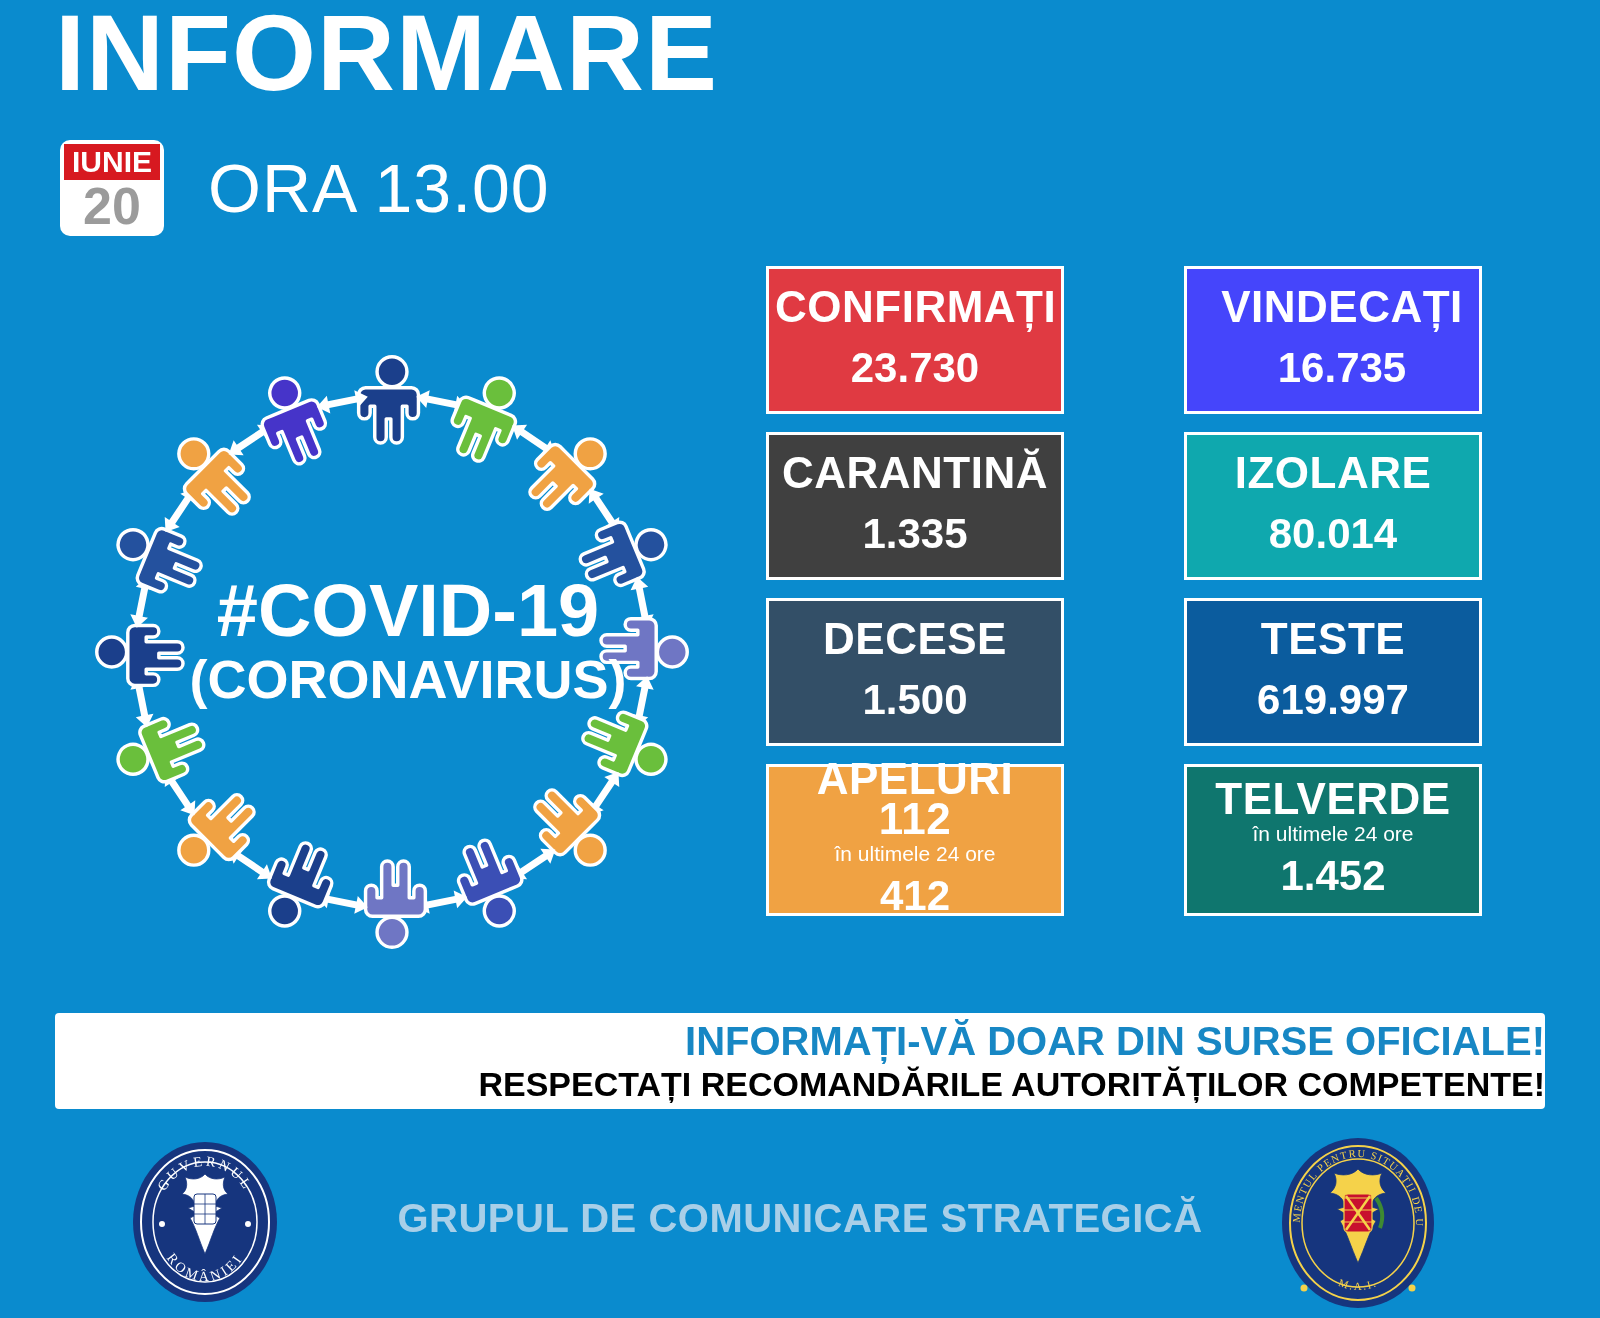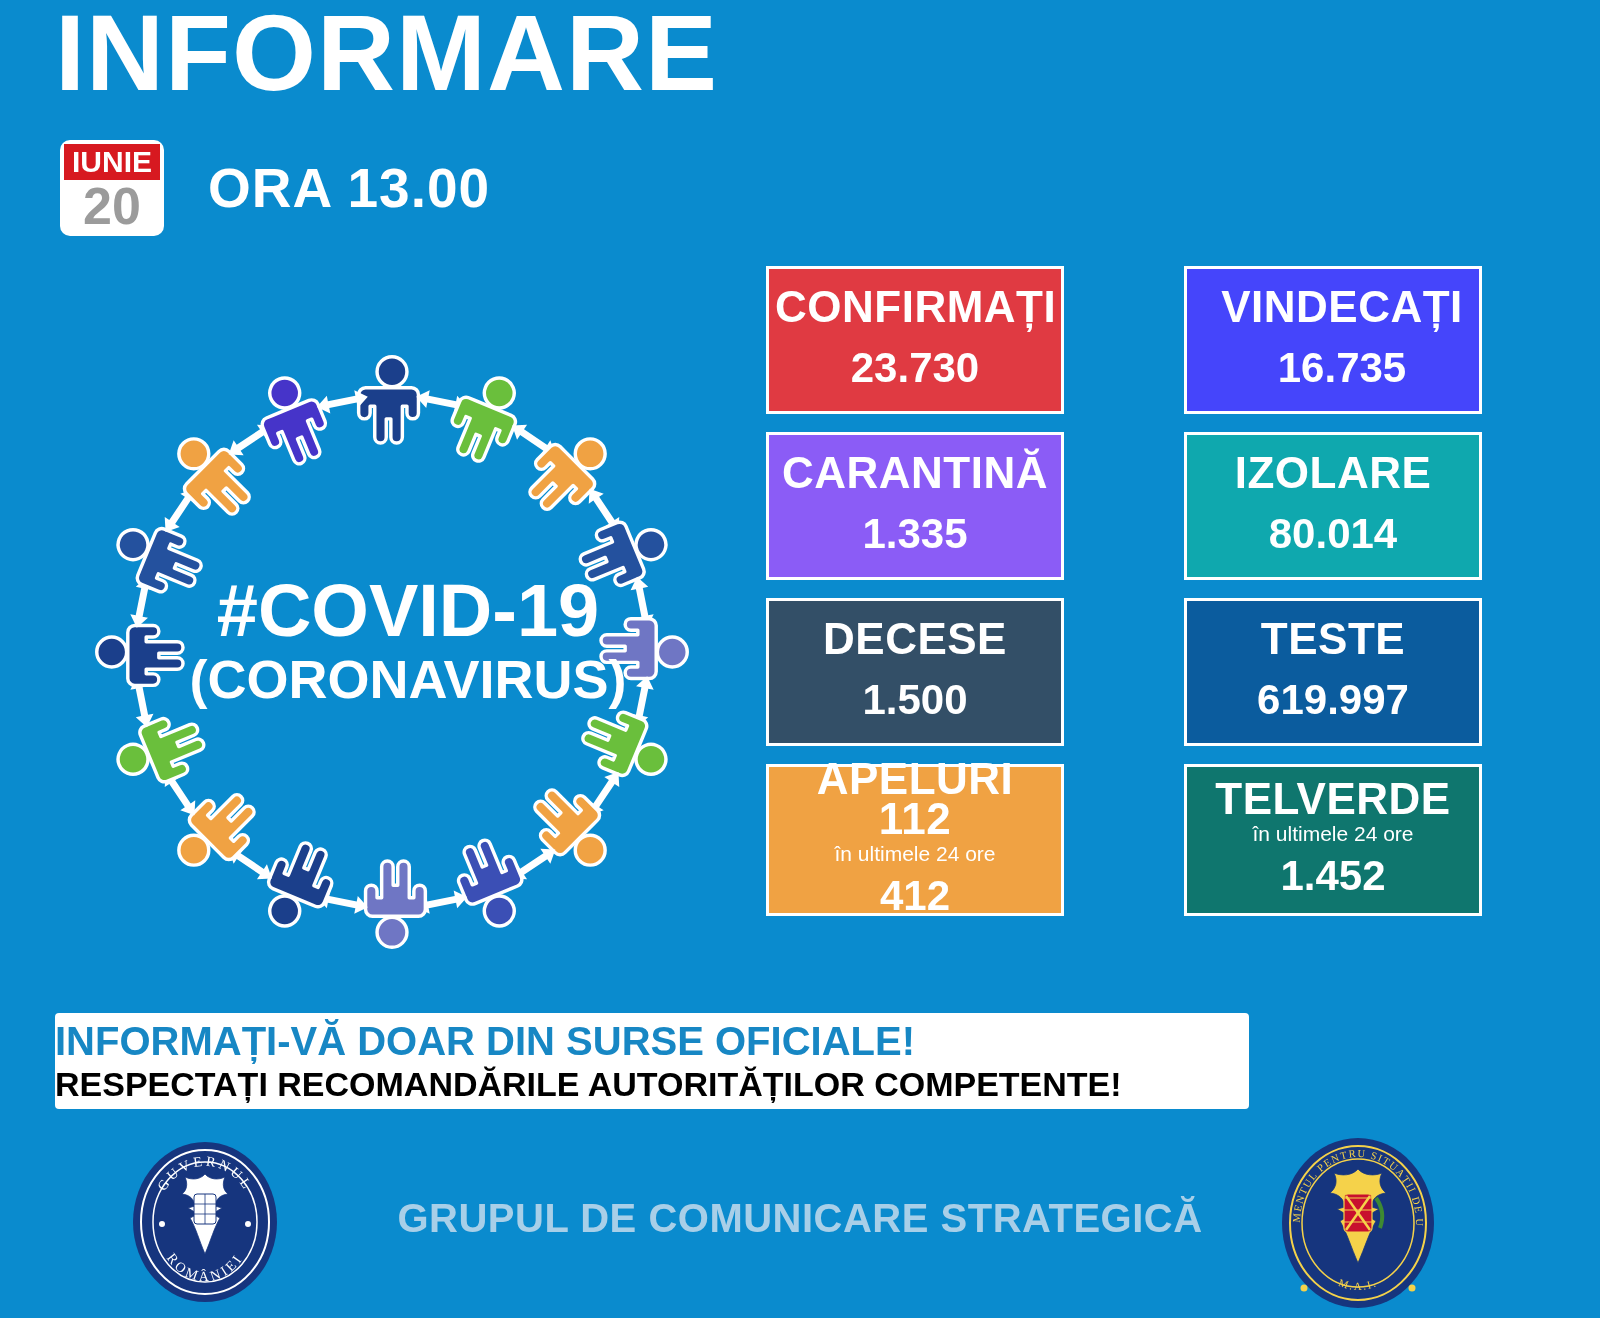--- a/index.html
+++ b/index.html
@@ -27,21 +27,21 @@
   .cal-top{
     background:#d71920;color:#ffffff;font-size:30px;font-weight:bold;
     text-align:center;line-height:36px;height:36px;letter-spacing:0px;
     font-family:"Liberation Sans Narrow","Liberation Sans",sans-serif;
   }
   .cal-day{
     color:#9b9b9b;font-size:52px;font-weight:bold;text-align:center;
     line-height:52px;flex:1;display:flex;align-items:center;justify-content:center;
   }
   .hour{
-    margin-left:44px;font-size:55px;font-weight:bold;color:#ffffff;letter-spacing:1px;
+    margin-left:44px;font-size:68px;font-weight:normal;color:#ffffff;letter-spacing:1px;
   }
 
   
   .circlewrap{position:absolute;left:62px;top:322px;width:660px;height:660px;}
   .circlewrap svg{display:block;}
   .covid-text{
     position:absolute;left:16px;top:250px;width:660px;text-align:center;
     color:#ffffff;pointer-events:none;
   }
   .covid-1{font-size:74px;font-weight:bold;line-height:78px;letter-spacing:0px;}
@@ -58,23 +58,23 @@
   }
   .card.tall{height:152px;}
   .card.std{height:148px;}
   .card-label{font-size:44px;font-weight:bold;letter-spacing:0.5px;line-height:40px;}
   .card-sub{font-size:21px;font-weight:normal;line-height:26px;margin-top:2px;}
   .card-value{font-size:42px;font-weight:bold;line-height:46px;margin-top:18px;}
   .card.tall .card-value{margin-top:6px;}
 
   
   .notice{
-    position:absolute;left:55px;top:1013px;width:1194px;height:96px;
+    position:absolute;left:55px;top:1013px;width:1490px;height:96px;
     background:#ffffff;border-radius:4px;
-    display:flex;flex-direction:column;align-items:flex-start;justify-content:center;
+    display:flex;flex-direction:column;align-items:flex-end;justify-content:center;
   }
   .notice-1{color:#1787c4;font-size:40px;font-weight:bold;line-height:46px;letter-spacing:0px;}
   .notice-2{color:#1787c4;font-size:34px;font-weight:bold;line-height:40px;}
 
   
   .footer{position:absolute;left:0;top:1128px;width:1600px;height:190px;}
   .seal-left{position:absolute;left:130px;top:12px;}
   .seal-right{position:absolute;left:1278px;top:8px;}
   .footer-text{
     position:absolute;left:330px;top:68px;width:940px;text-align:center;
@@ -153,21 +153,21 @@
       <div class="card std" style="background: rgb(224, 58, 66);">
         <div class="card-label">CONFIRMAȚI</div>
         <div class="card-value">23.730</div>
       </div>
       <div class="card std" style="background: rgb(69, 69, 251); padding-left: 24px;">
         <div class="card-label">VINDECAȚI</div>
         <div class="card-value">16.735</div>
       </div>
     </div>
     <div class="card-row">
-      <div class="card std" style="background: #8b5cf6;">
+      <div class="card std" style="background: #404040;">
         <div class="card-label">CARANTINĂ</div>
         <div class="card-value">1.335</div>
       </div>
       <div class="card std" style="background: rgb(15, 168, 174);">
         <div class="card-label">IZOLARE</div>
         <div class="card-value">80.014</div>
       </div>
     </div>
     <div class="card-row">
       <div class="card std" style="background: rgb(51, 79, 103);">

